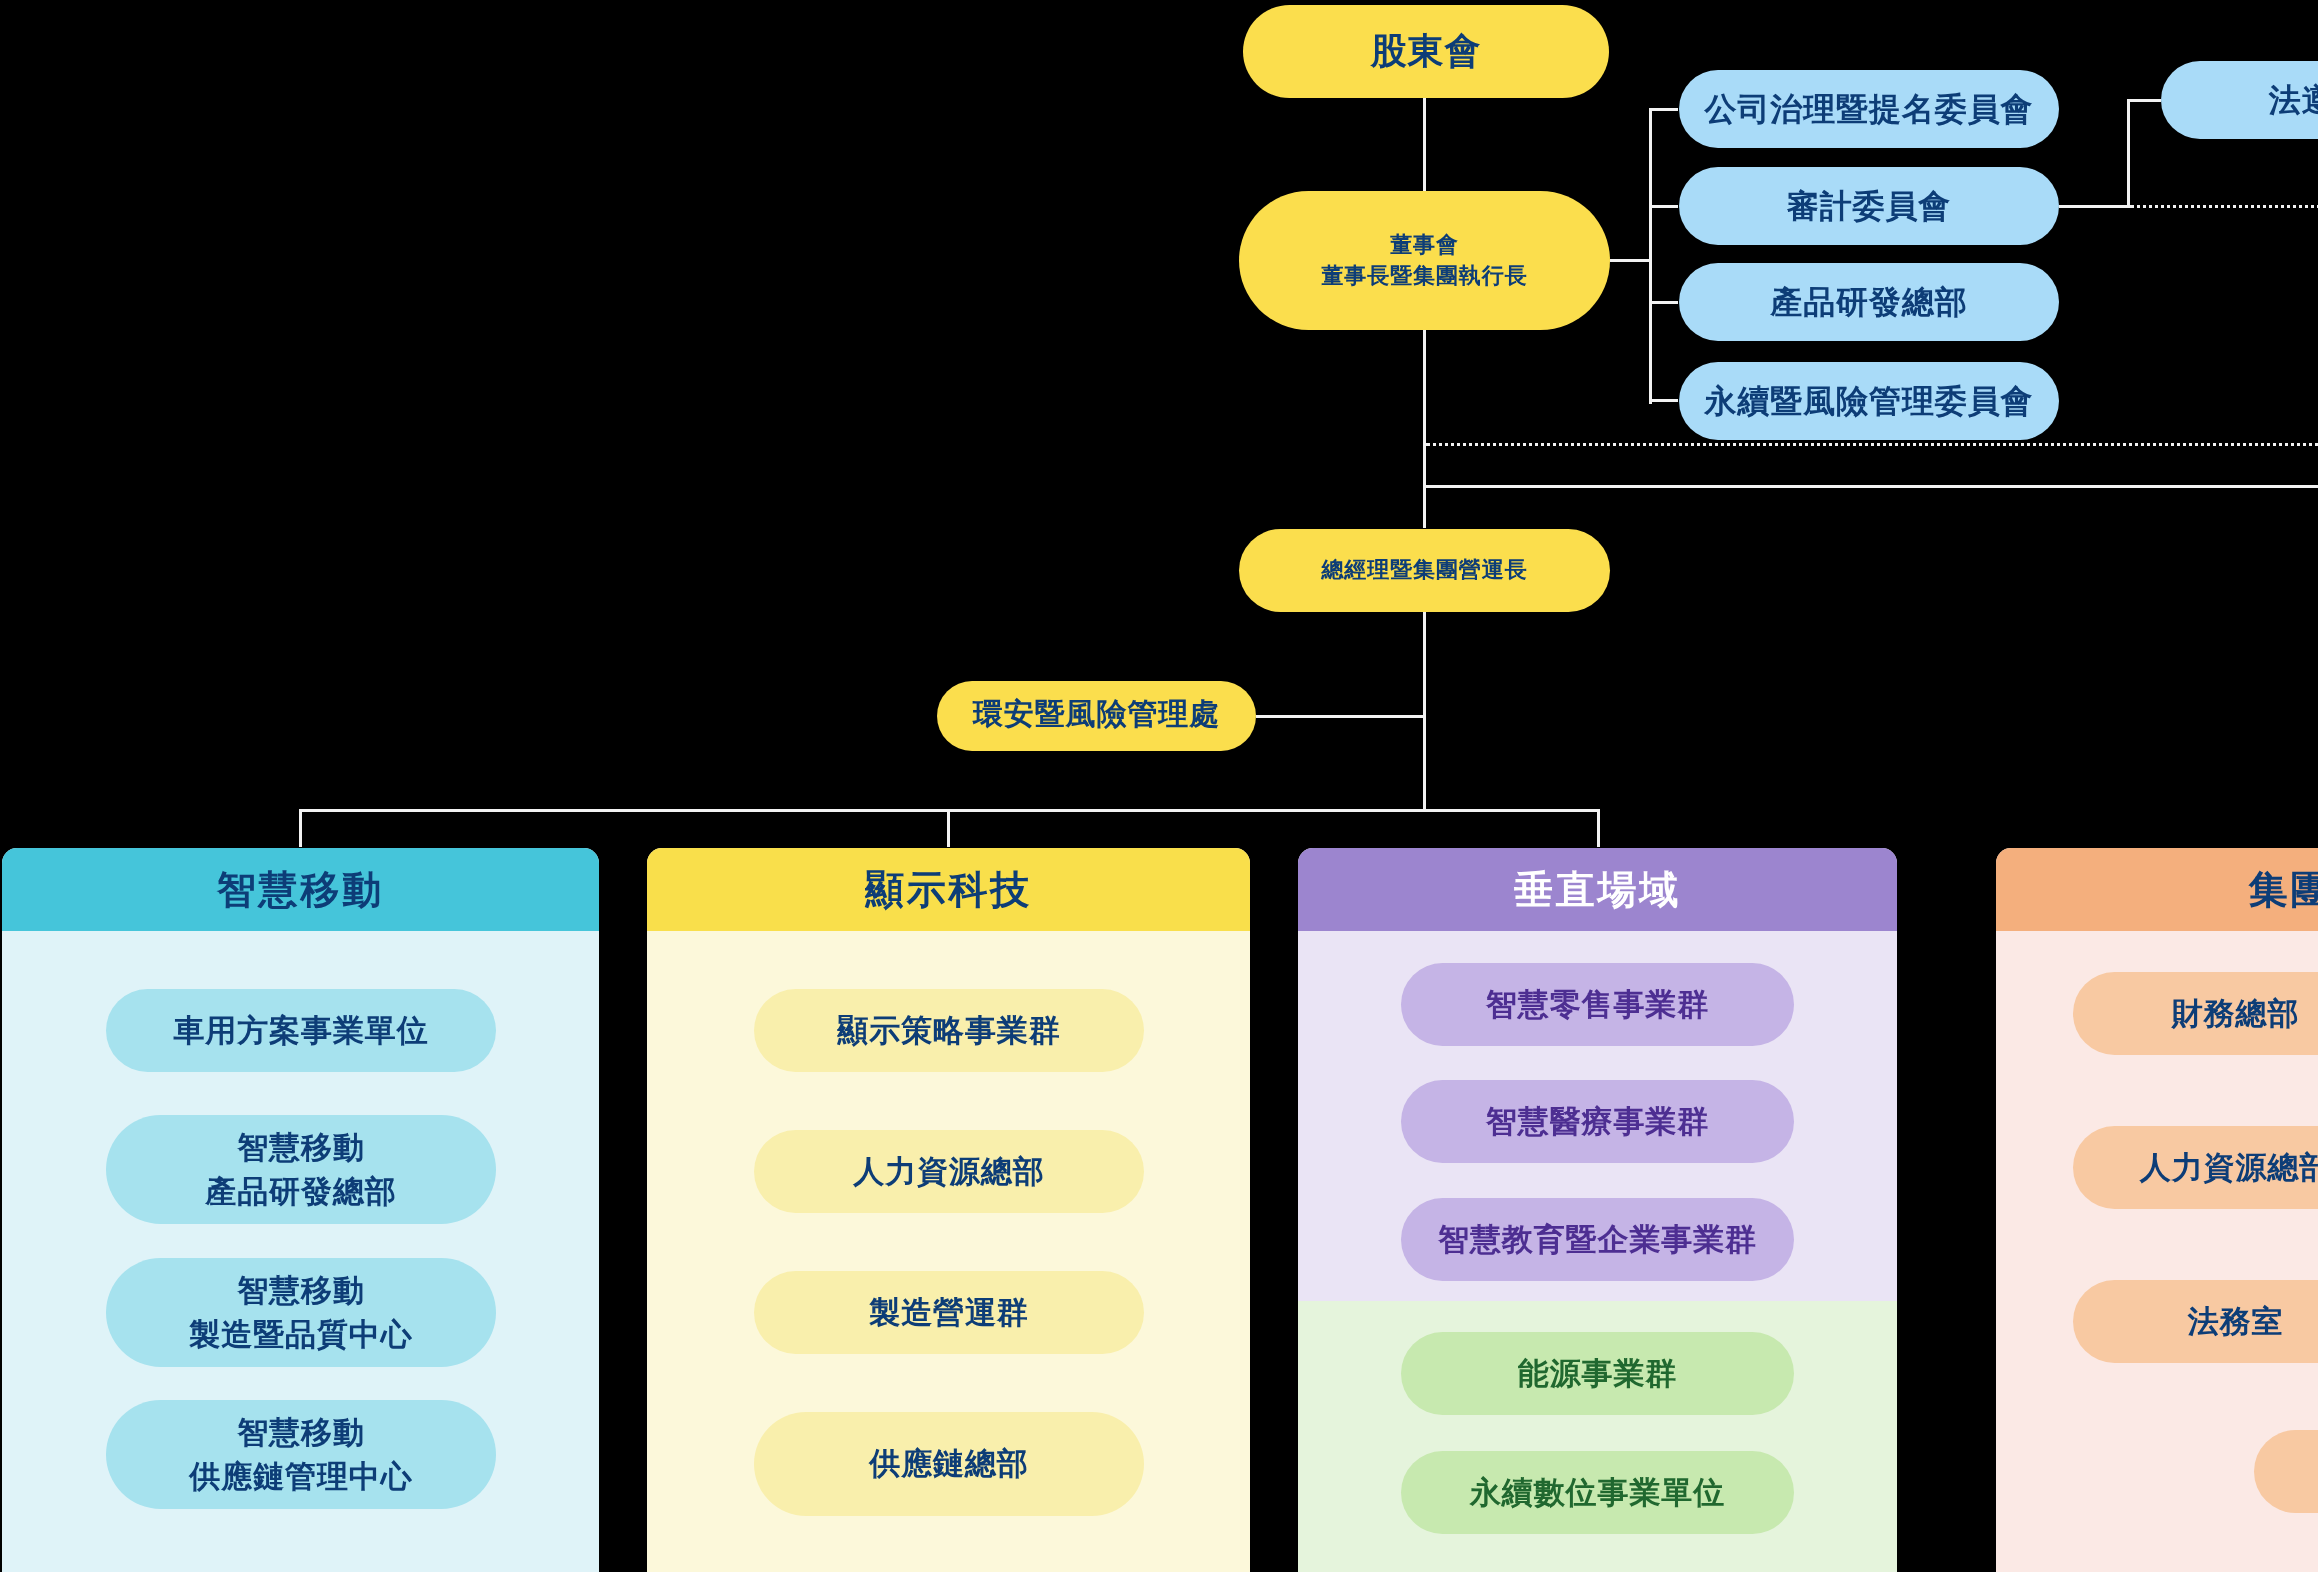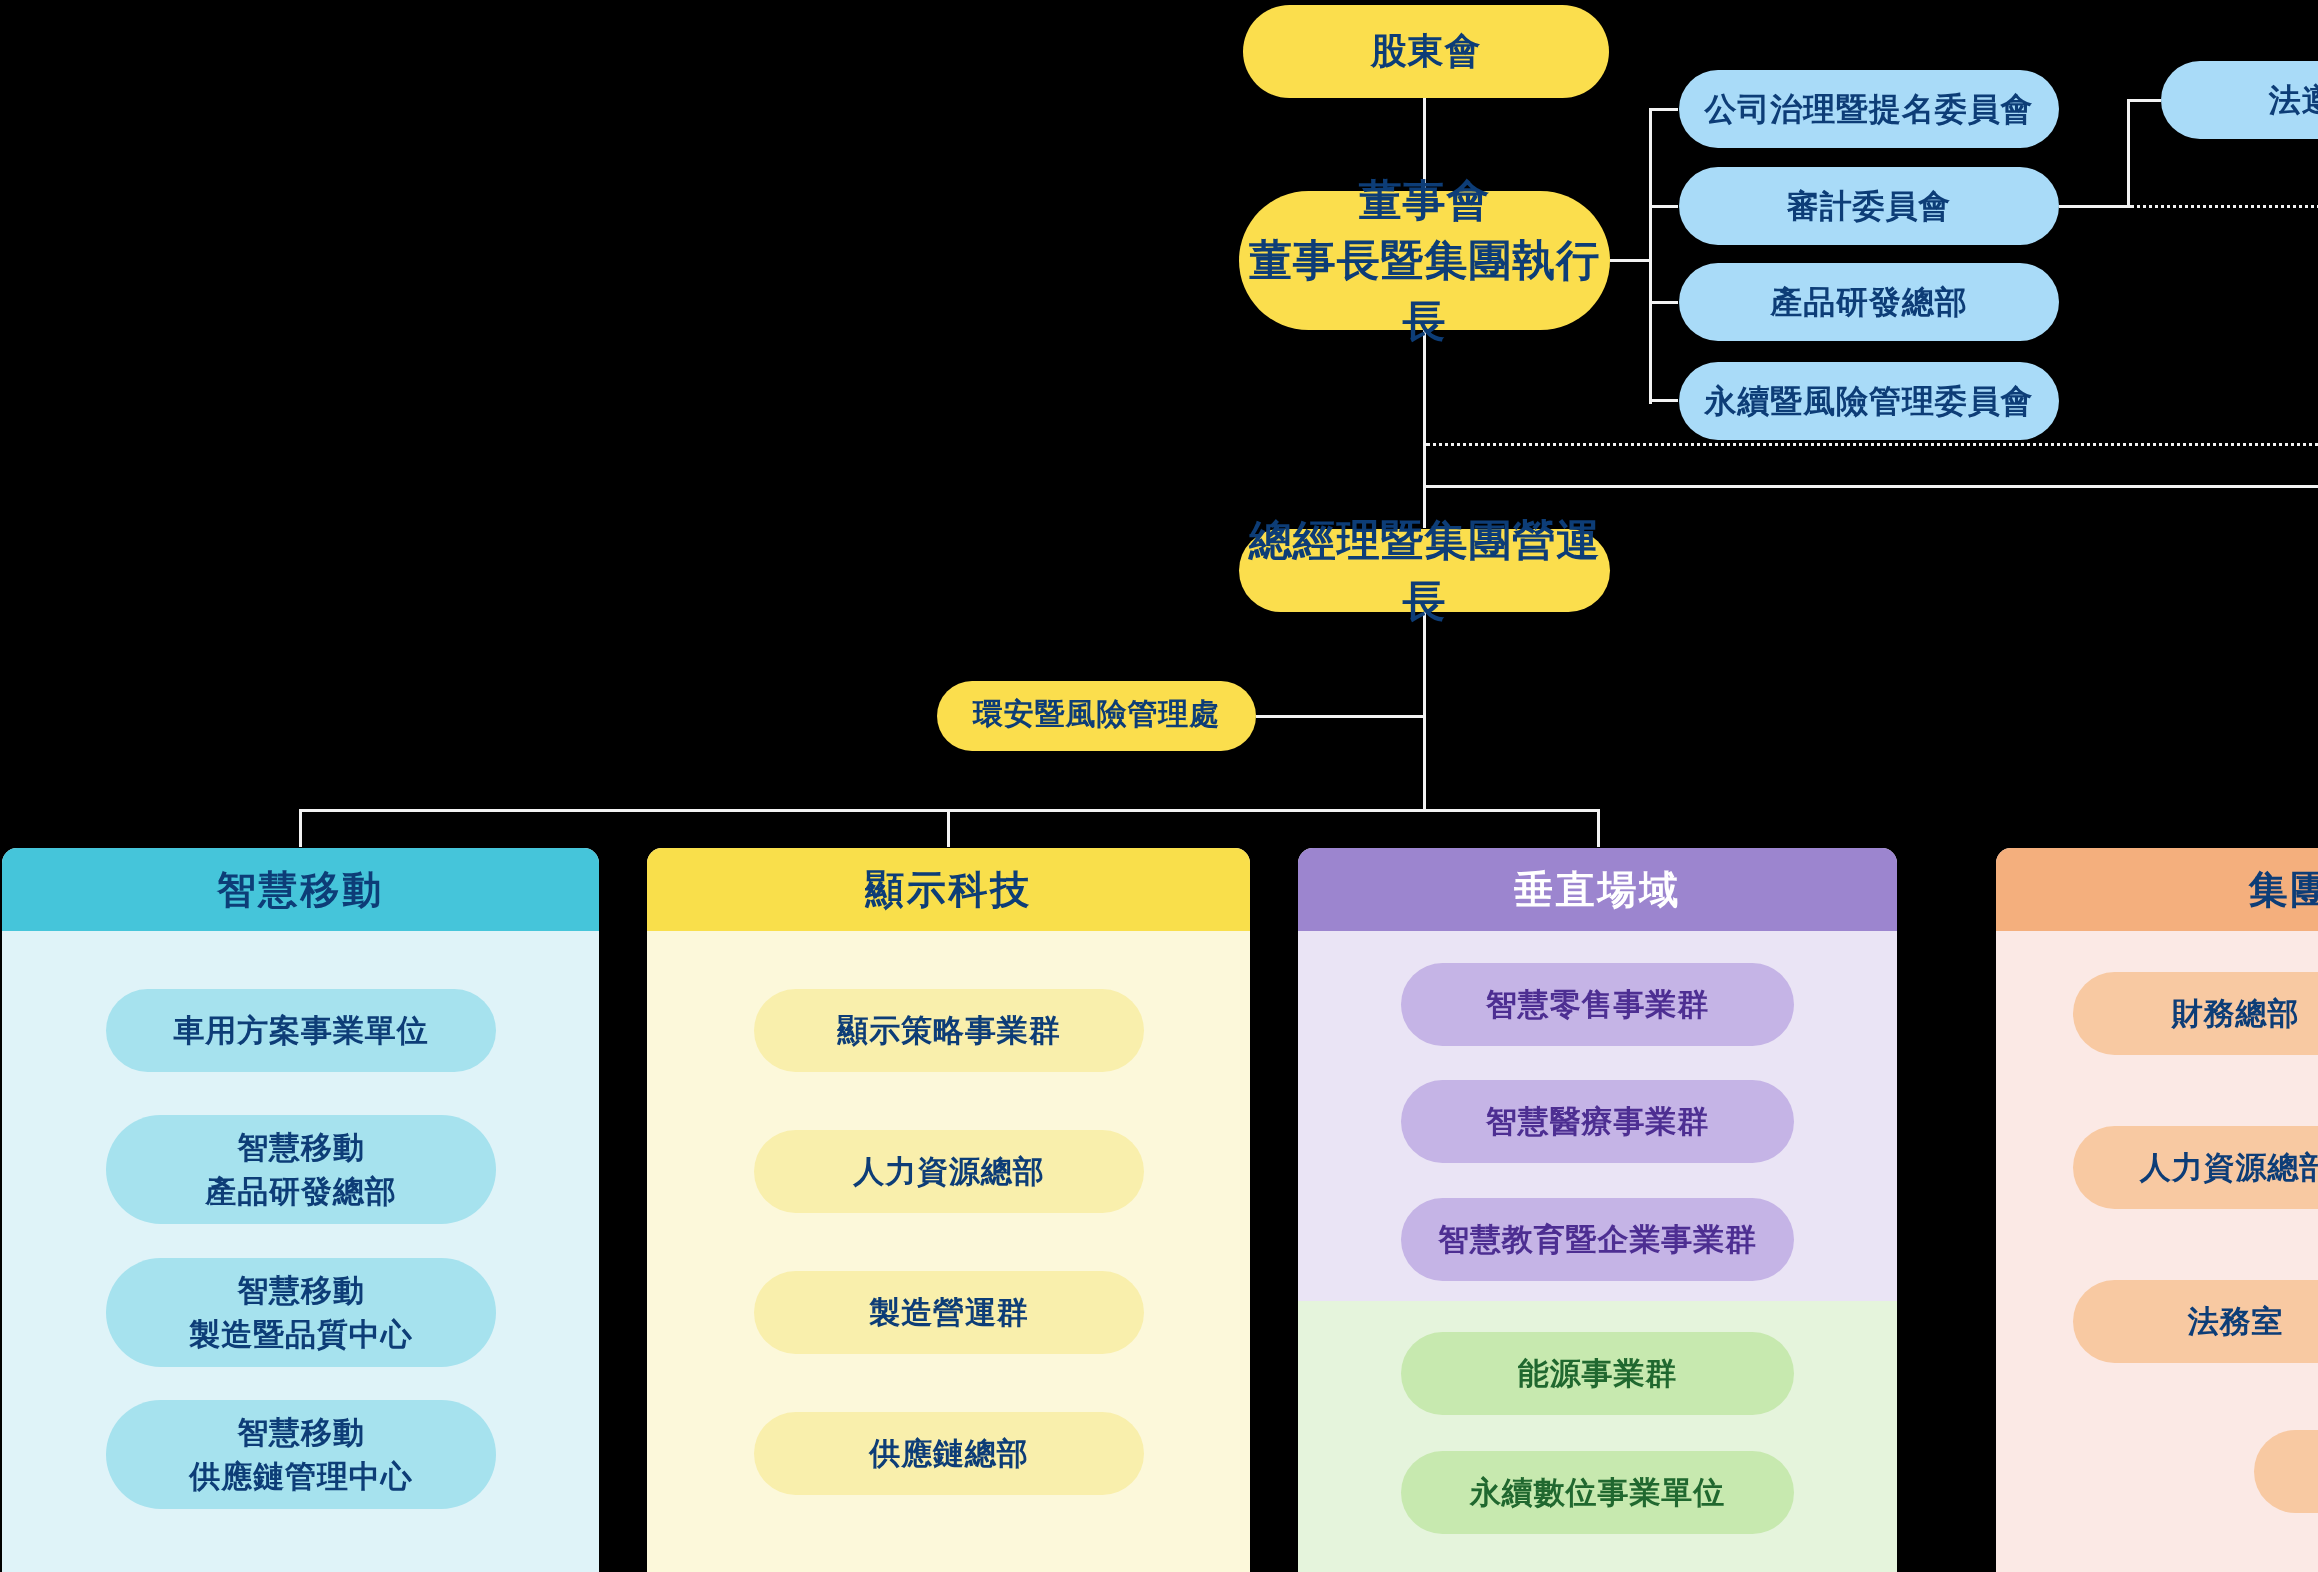--- a/index.html
+++ b/index.html
@@ -25,21 +25,21 @@
   .p-orange{background:var(--orangePill);color:var(--navy);}
   
   .card{position:absolute;top:848px;height:724px;border-radius:15px 15px 0 0;overflow:hidden;}
   .card-header{
     height:83px;display:flex;align-items:center;justify-content:center;
     font-size:39px;font-weight:700;letter-spacing:2.8px;color:var(--navy);
   }
   .card-body{position:absolute;left:0;right:0;}
   .f66{font-size:31px;}
   .f68{font-size:32px;}
-  .f72{font-size:43px;}
+  .f72{font-size:22px;}
   .f78{font-size:36px;}
   .f64{font-size:30px;font-family:Liberation Mono, monospace;}
 </style>
 </head>
 <body>
 
 <div id="canvas">
 
   <div class="ln" style="left:1423px;top:97px;width:3.2px;height:94px"></div>
   <div class="ln" style="left:1423px;top:330px;width:3.2px;height:198px"></div>
@@ -95,21 +95,21 @@
 製造暨品質中心</div>
   <div class="pill p-cyan f66" style="left:106px;top:1400px;width:390px;height:109px">智慧移動
 供應鏈管理中心</div>
 
   <div class="card" style="left:647px;width:603px;background:var(--yellowBody)">
     <div class="card-header" style="background:var(--yellowHeader)">顯示科技</div>
   </div>
   <div class="pill p-lyellow f66" style="left:754px;top:989px;width:390px;height:83px">顯示策略事業群</div>
   <div class="pill p-lyellow f66" style="left:754px;top:1130px;width:390px;height:83px">人力資源總部</div>
   <div class="pill p-lyellow f66" style="left:754px;top:1271px;width:390px;height:83px">製造營運群</div>
-  <div class="pill p-lyellow f66" style="left:754px;top:1412px;width:390px;height:83px">供應鏈總部</div>
+  <div class="pill p-lyellow f66" style="left:754px;top:1412px;width:390px;height:104px">供應鏈總部</div>
 
   <div class="card" style="left:1298px;width:599px;background:var(--purpleBody)">
     <div class="card-header" style="background:var(--purpleHeader);color:var(--purpleHeaderText)">垂直場域</div>
     <div class="card-body" style="top:453px;height:272px;background:var(--greenBody)"></div>
   </div>
   <div class="pill p-purple f66" style="left:1401px;top:963px;width:393px;height:83px">智慧零售事業群</div>
   <div class="pill p-purple f66" style="left:1401px;top:1080px;width:393px;height:83px">智慧醫療事業群</div>
   <div class="pill p-purple f66" style="left:1401px;top:1198px;width:393px;height:83px">智慧教育暨企業事業群</div>
   <div class="pill p-green f66" style="left:1401px;top:1332px;width:393px;height:83px">能源事業群</div>
   <div class="pill p-green f66" style="left:1401px;top:1451px;width:393px;height:83px">永續數位事業單位</div>

